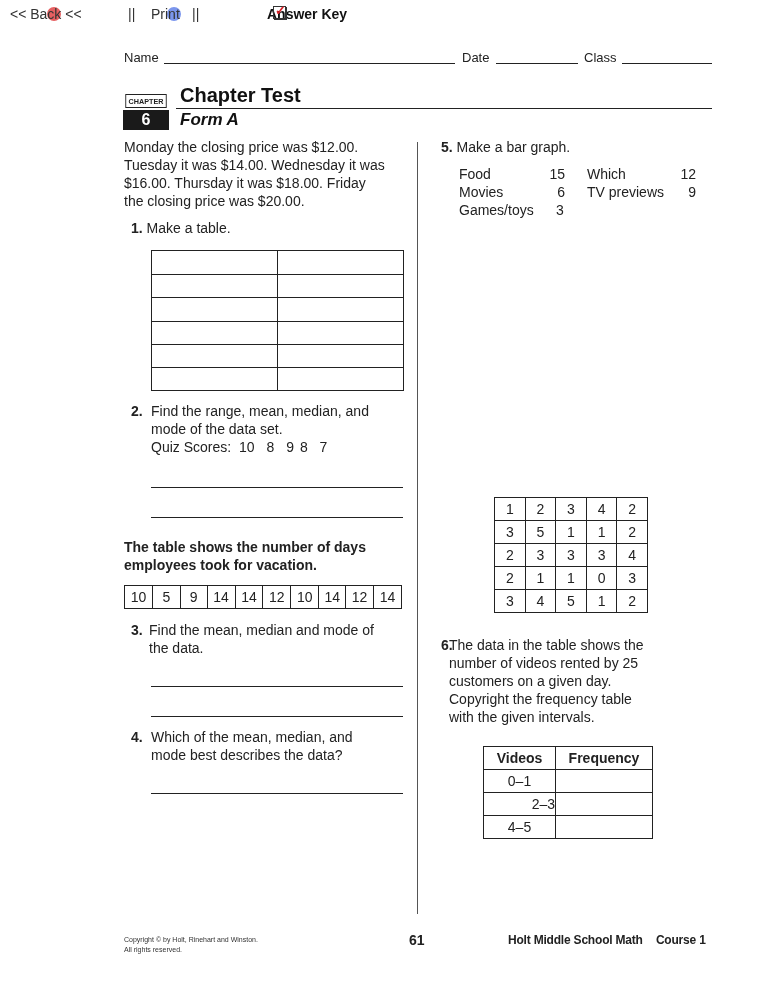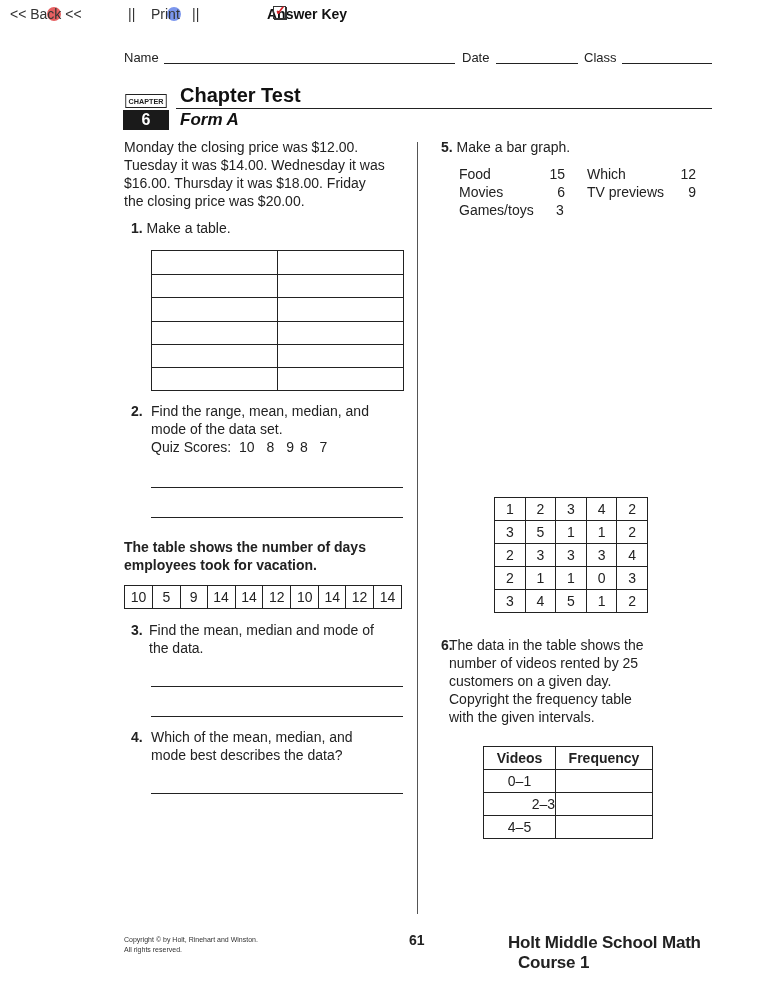--- a/index.html
+++ b/index.html
@@ -36,21 +36,21 @@
   .bold { font-weight: bold; }
   .qnum { font-weight: bold; position: absolute; }
 
   table.grid { border-collapse: collapse; position: absolute; }
   table.grid td { border: 1px solid #222; }
 
   .answer-line { position: absolute; border-top: 1px solid #222; height: 0; }
 
   .footer-copy { top: 935px; left: 124px; font-size: 7px; line-height: 10px; color: #333; }
   .footer-page { top: 932px; left: 409px; font-size: 14px; font-weight: bold; color: #222; }
-  .footer-book { top: 933px; left: 508px; font-size: 17px; font-weight: bold; color: #222; letter-spacing: -0.2px; }
+  .footer-book { top: 933px; left: 508px; font-size: 12px; font-weight: bold; color: #222; letter-spacing: -0.2px; }
 </style>
 </head>
 <body>
 
 <div class="nav">
   <span class="btn" style="left:0;">
     <span class="dot red" style="left:37px; top:1px;"></span>
     <span style="position:relative;">&lt;&lt; Back &lt;&lt;</span>
   </span>
   <span style="left:118px;">||</span>

